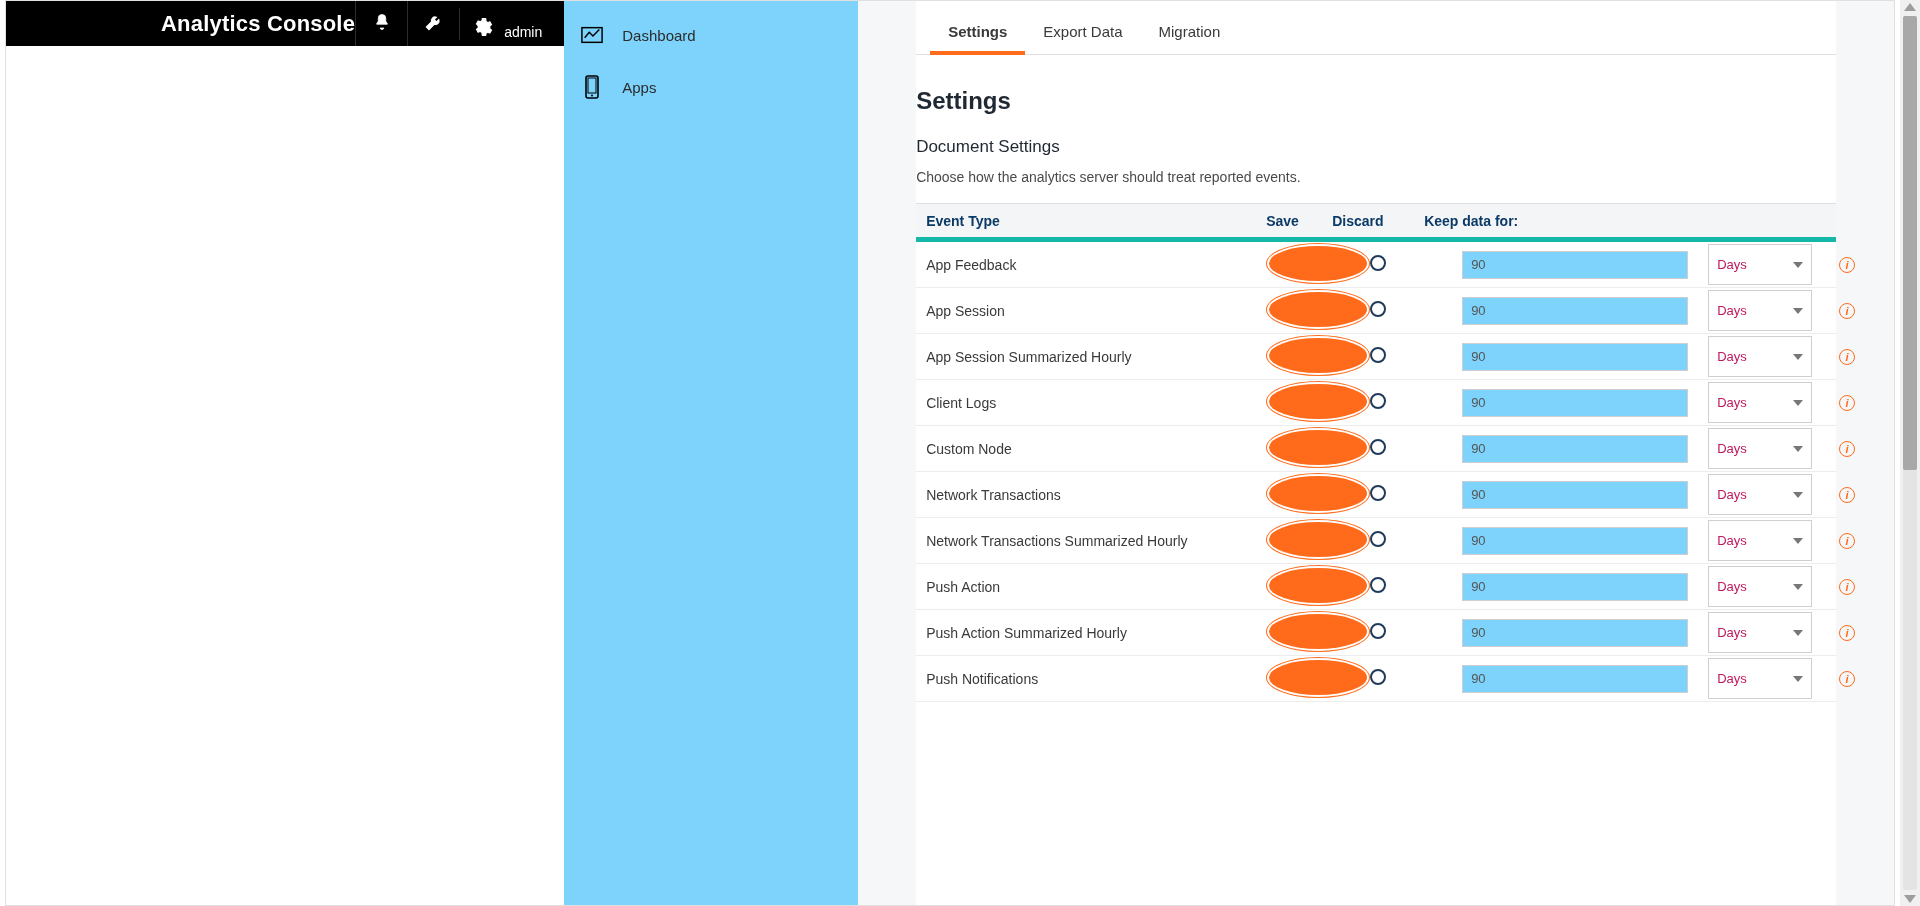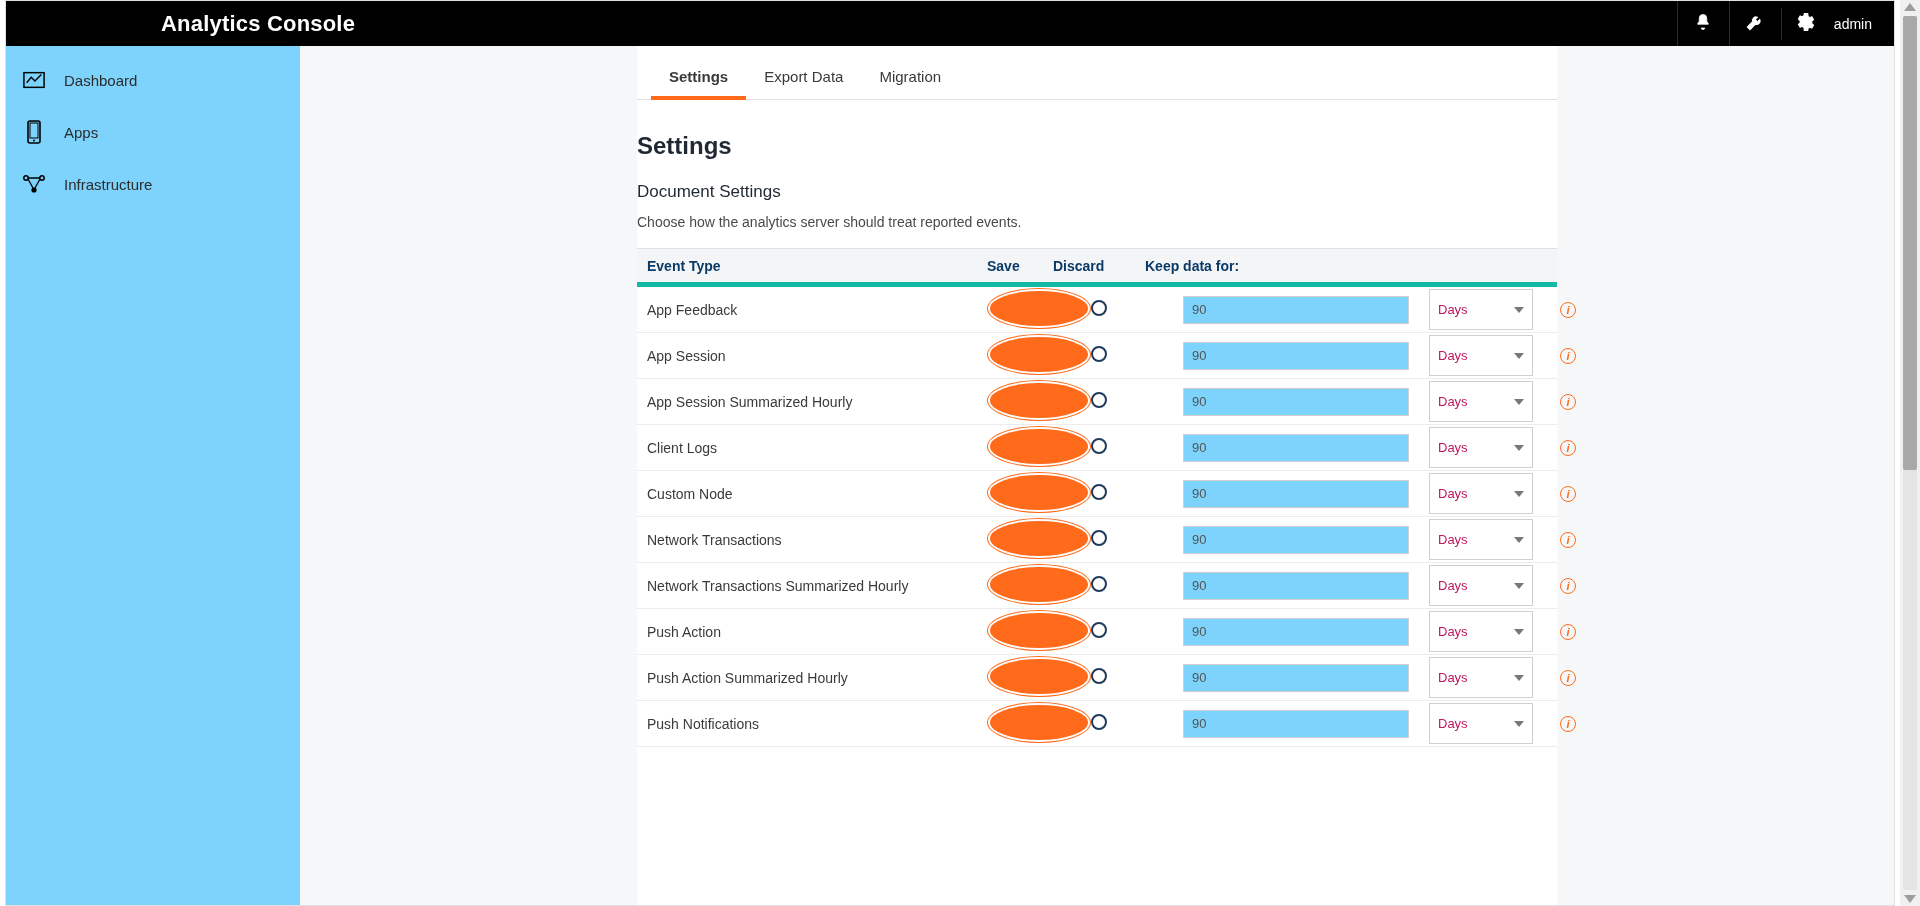--- a/index.html
+++ b/index.html
@@ -1,21 +1,21 @@
 <!DOCTYPE html>
 <html><head>
 <meta charset="utf-8">
 <style>
   * { box-sizing: border-box; margin: 0; padding: 0; }
   html, body { width: 100%; height: 100%; font-family: "Helvetica Neue", Arial, sans-serif; font-size: 14px; color: #1f2833; }
   body { background: #ffffff; overflow: hidden; }
 
   .viewport {
     position: absolute; top: 0; left: 5px; right: 25px; bottom: 0;
-    display: flex; flex-direction: column;
+    display: flex; 
     border: 1px solid #e0e0e0;
     background: #fff;
   }
 
   
   .outer-scroll {
     position: absolute; top: 0; right: 0; bottom: 0; width: 20px;
     background: #f0f0f0;
     display: flex; flex-direction: column; align-items: center; justify-content: space-between;
     font-size: 11px; color: #7b7b7b;
@@ -33,21 +33,21 @@
   .topbar .brand {
     margin-left: 155px; font-size: 22px; font-weight: 600; letter-spacing: 0.2px;
   }
   .topbar .spacer { flex: 1; }
   .topbar .topbtn {
     width: 52px; height: 45px; border-left: 1px solid #2c2c2c;
     display: flex; align-items: center; justify-content: center; cursor: pointer;
   }
   .topbar .userbtn {
     height: 32px; border-left: 1px solid #2c2c2c; padding: 0 22px 0 14px;
-    display: flex; align-items: center; gap: 18px; cursor: pointer;
+    display: flex; align-items: flex-end; gap: 10px; cursor: pointer;
   }
   .topbar svg { fill: #fff; stroke: #fff; }
   .topbar .userbtn span { color: #fff; font-size: 14px; }
 
   
   .body { flex: 1; display: flex; min-height: 0; }
 
   .sidebar {
     width: 294px; background: #7dd3fc; padding-top: 8px;
   }
@@ -179,31 +179,20 @@
       <div class="navitem">
         <span class="nicon">
           <svg width="16" height="24" viewBox="0 0 16 24">
               <rect x="2" y="1" width="12" height="22" rx="2" fill="none" stroke="#000" stroke-width="1.6"></rect>
               <rect x="4" y="3" width="8" height="15" fill="none" stroke="#000" stroke-width="1"></rect>
               <circle cx="8" cy="20.5" r="1" fill="#000"></circle>
             </svg>
         </span>
         <span>Apps</span>
       </div>
-      <div class="navitem">
-        <span class="nicon">
-          <svg width="24" height="20" viewBox="0 0 24 20">
-              <circle cx="4" cy="4" r="2.2" fill="none" stroke="#000" stroke-width="1.5"></circle>
-              <circle cx="20" cy="4" r="2.2" fill="none" stroke="#000" stroke-width="1.5"></circle>
-              <circle cx="12" cy="16" r="2.6" fill="#000"></circle>
-              <path d="M6 5 L11 14 M18 5 L13 14 M6 4 H18" fill="none" stroke="#000" stroke-width="1.3"></path>
-            </svg>
-        </span>
-        <span>Infrastructure</span>
-      </div>
     </nav>
 
     <main class="main">
       <div class="sheet">
 
         <div class="tabs">
           <div class="tab active">Settings</div>
           <div class="tab">Export Data</div>
           <div class="tab">Migration</div>
         </div>

